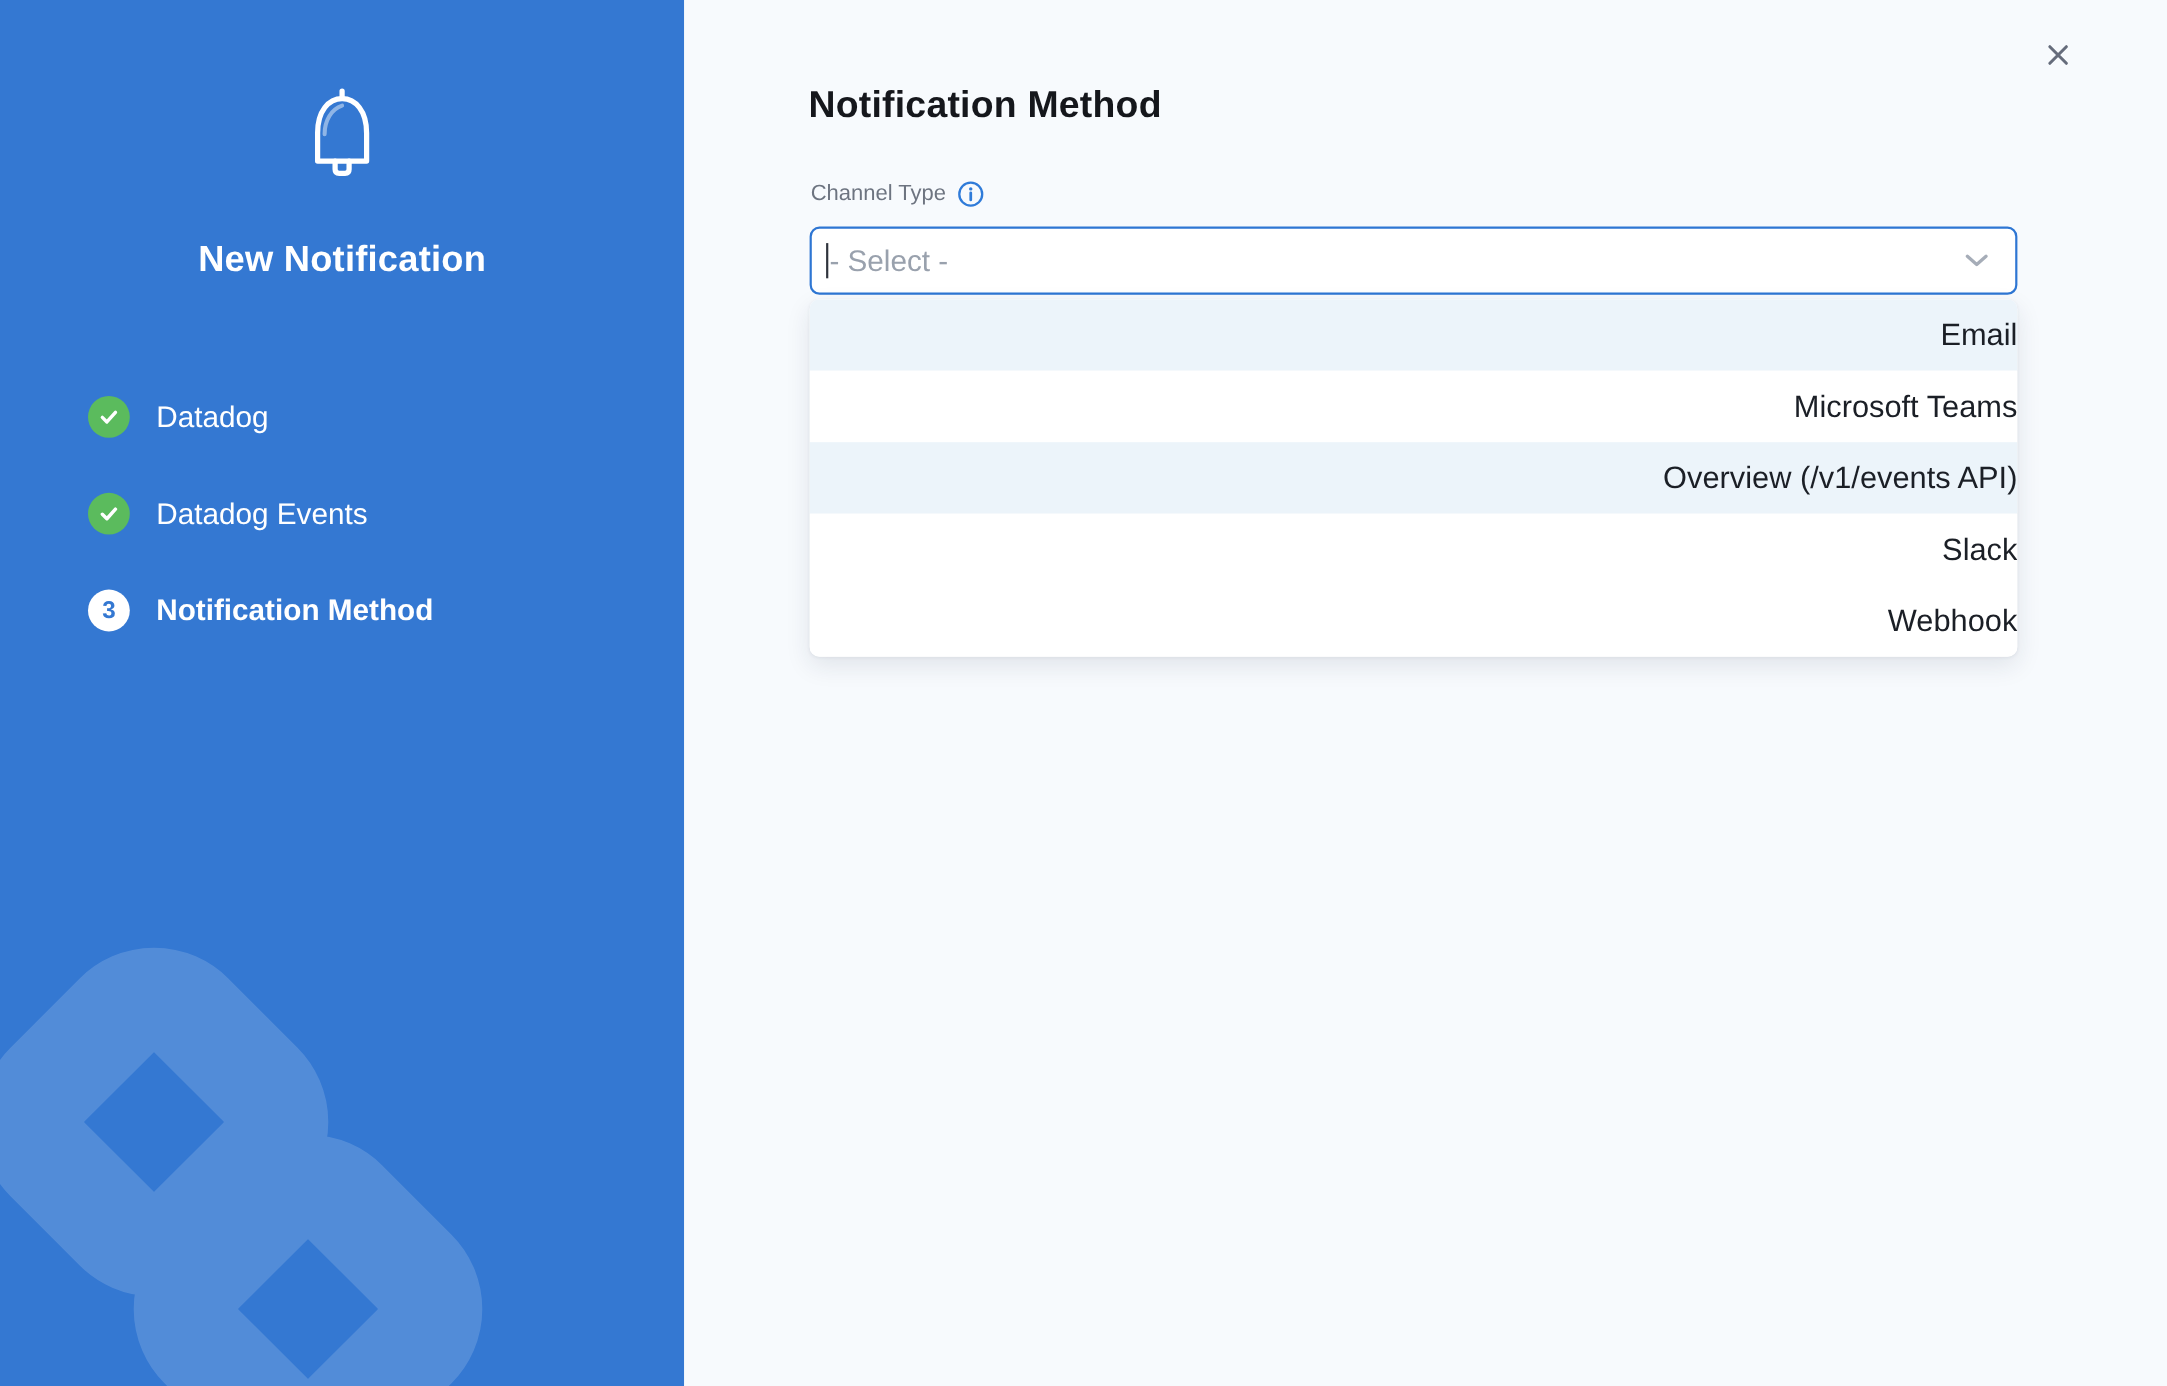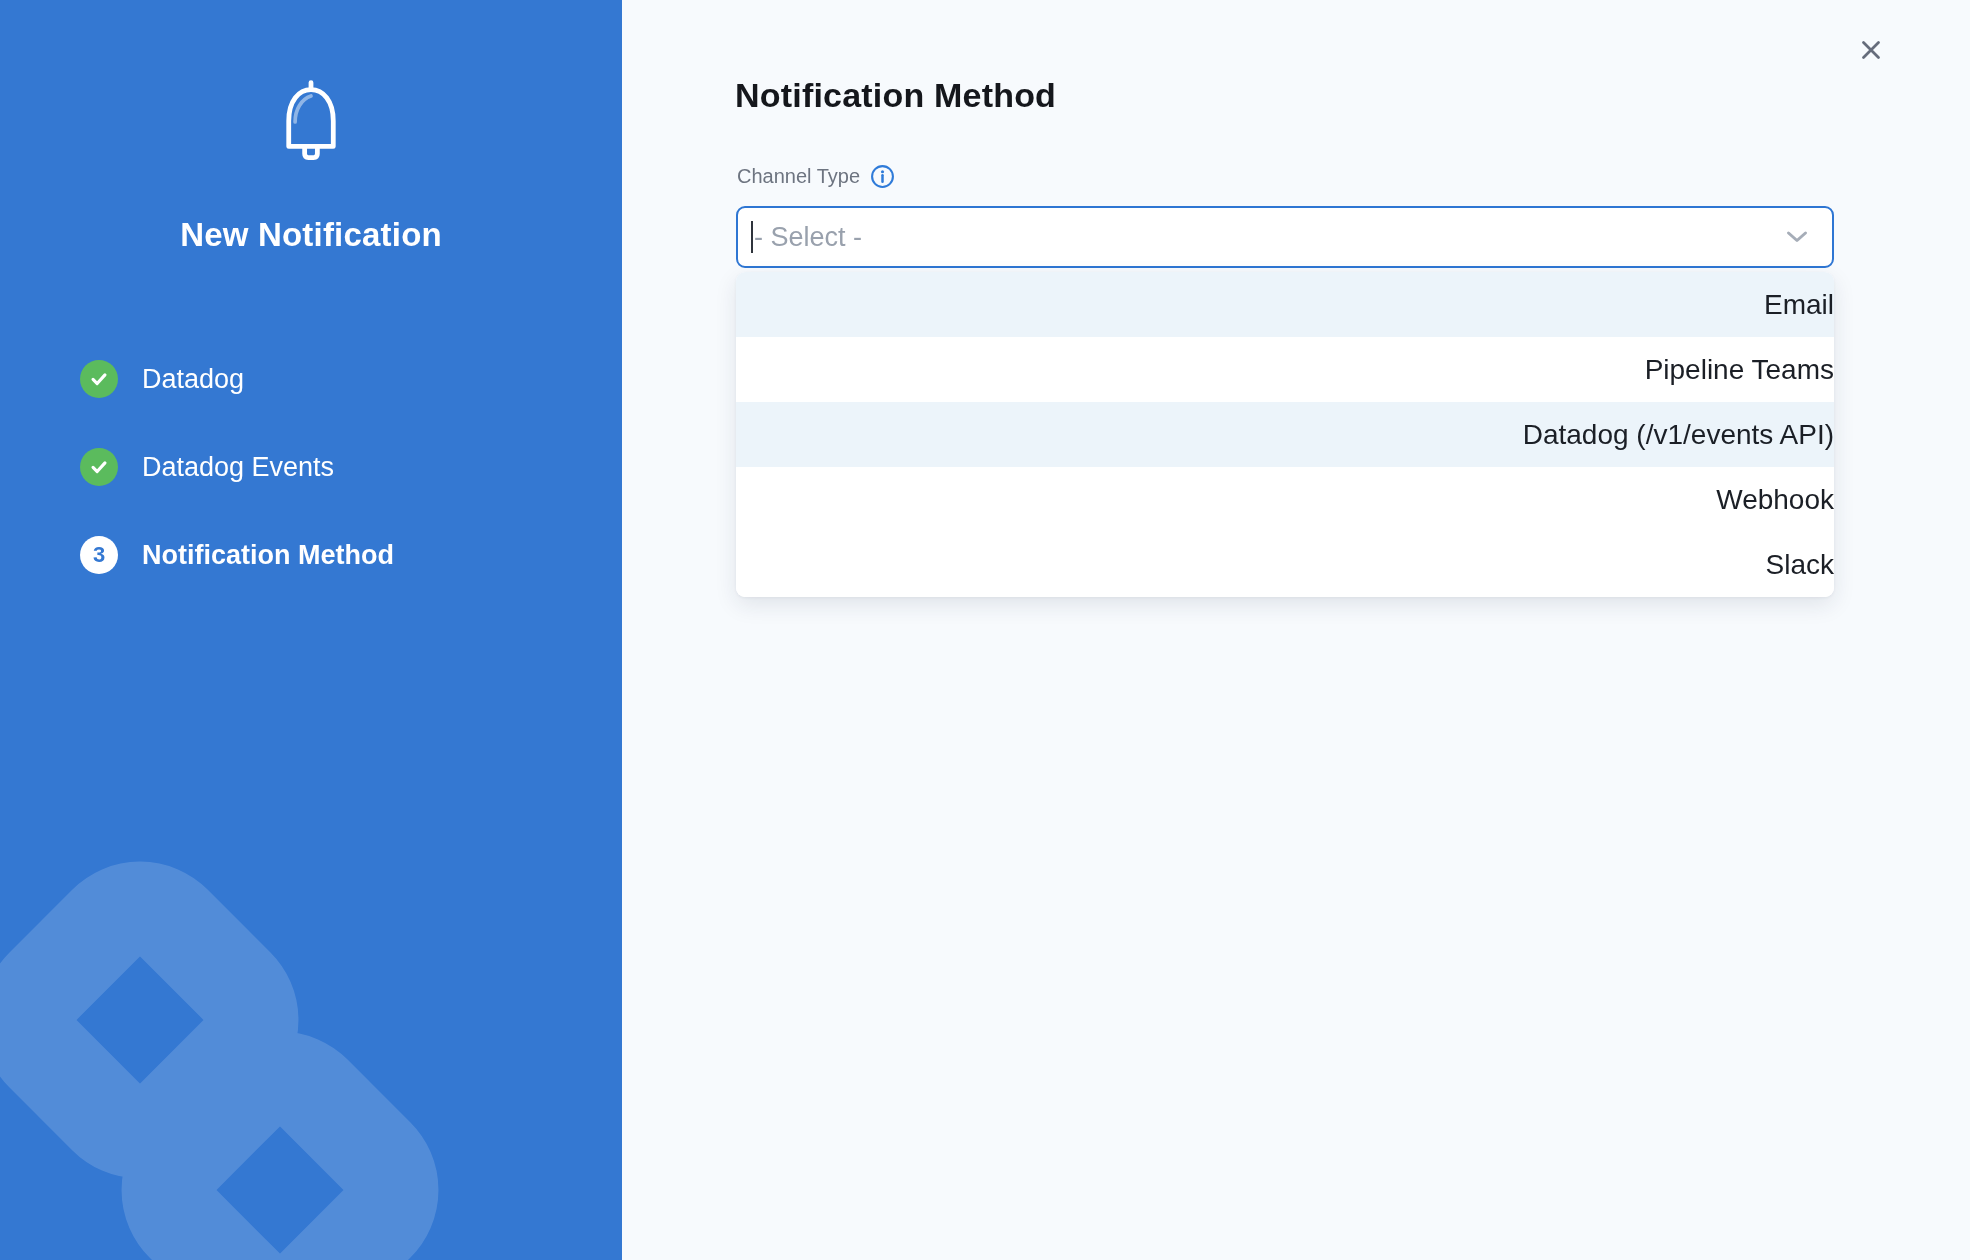--- a/index.html
+++ b/index.html
@@ -139,26 +139,26 @@
         <polyline points="2.5,2.5 11,10 19.5,2.5" fill="none" stroke="#a6adb8" stroke-width="3" stroke-linecap="round" stroke-linejoin="round"></polyline>
       </svg>
     </span>
   </div>
 
   <div class="dropdown">
     <div class="option highlight">
       <span>Email</span>
     </div>
     <div class="option">
-      <span>Pipeline Teams</span>
+      <span>Microsoft Teams</span>
     </div>
     <div class="option highlight">
-      <span>Datadog (/v1/events API)</span>
+      <span>Overview (/v1/events API)</span>
+    </div>
+    <div class="option">
+      <span>Slack</span>
     </div>
     <div class="option">
       <span>Webhook</span>
-    </div>
-    <div class="option">
-      <span>Slack</span>
     </div>
   </div>
 
 </main>
 
 </body></html>

